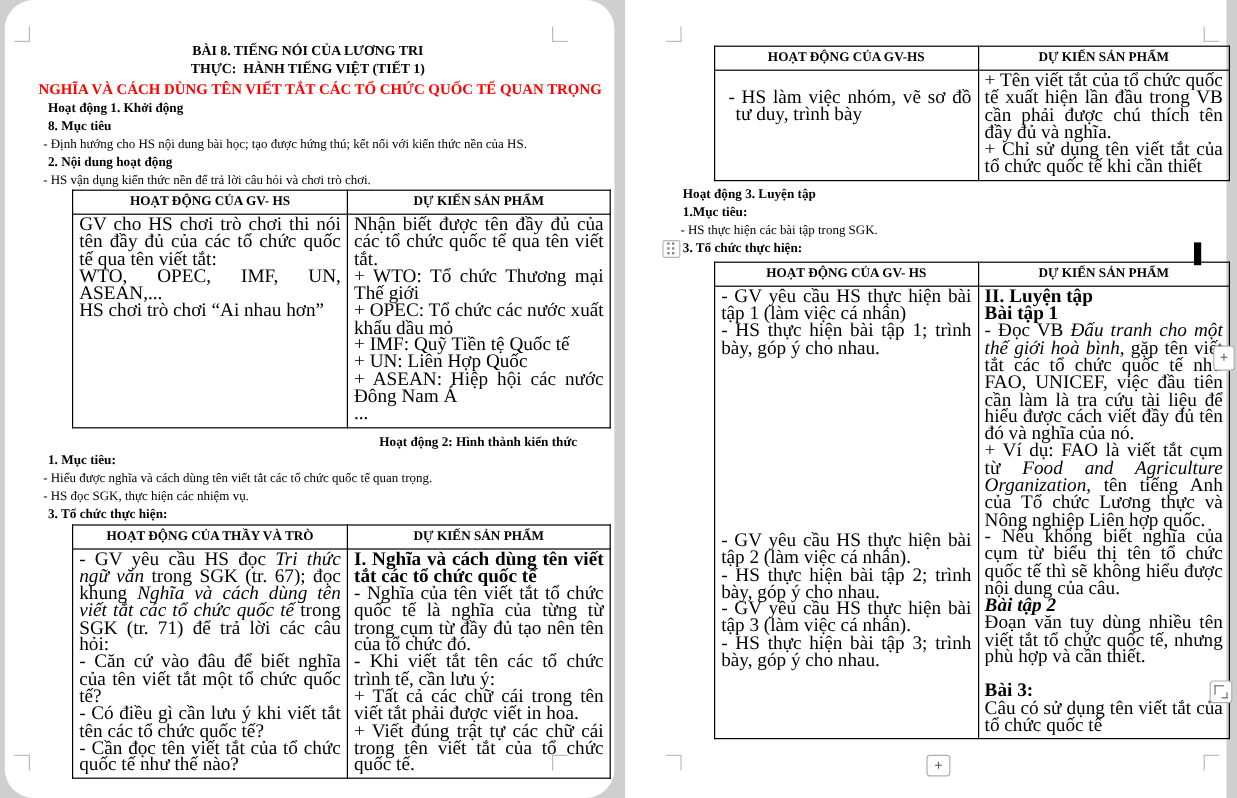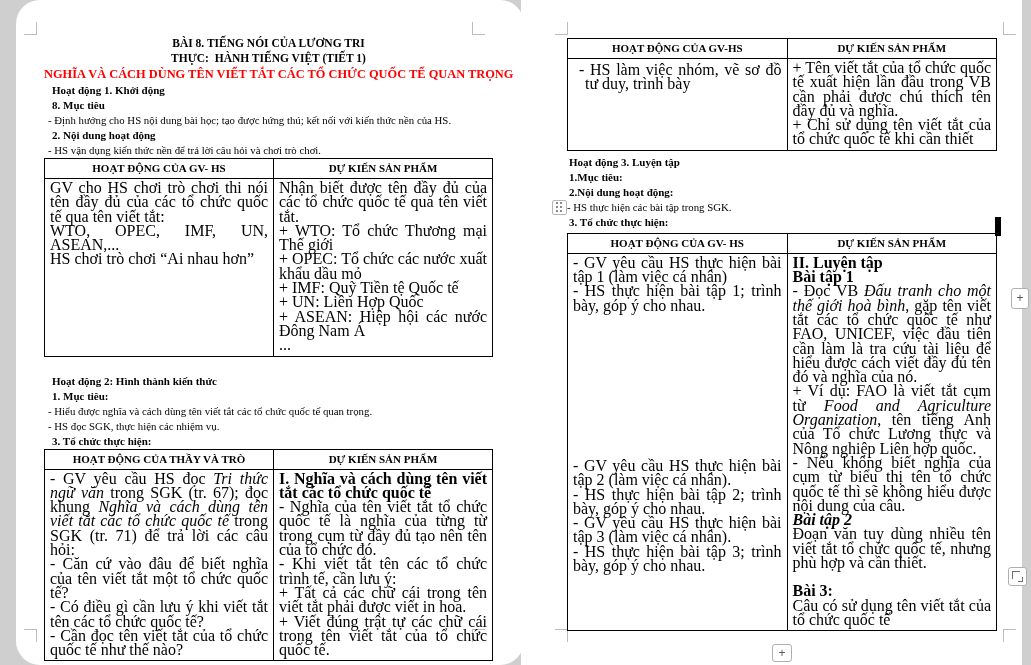--- a/index.html
+++ b/index.html
@@ -1,37 +1,37 @@
 <!DOCTYPE html>
 <html><head>
 <meta charset="utf-8">
 <style>
   html,body{margin:0;padding:0;}
   .canvas{position:relative;width:1031px;height:665px;background:#cfcfcf;overflow:hidden;
           font-family:"Liberation Serif","DejaVu Serif",serif;color:#000;}
   .page{position:absolute;top:0;background:#fff;height:665px;}
-  .page1{left:16px;width:508px;border-radius:24px;}
+  .page1{left:4px;width:508px;border-radius:24px;}
   .page2{left:521px;width:501px;}
   .content{position:relative;}
   .p1c{padding:36px 31px 0 28px;width:449px;box-sizing:content-box;}
   .p2c{padding:38px 25px 0 46px;width:430px;box-sizing:content-box;}
   .tline{font-weight:bold;font-size:11.5px;line-height:15px;text-align:center;white-space:pre-wrap;}
   .redhead{font-weight:bold;font-size:12.4px;line-height:17px;color:#ff0000;text-align:center;white-space:nowrap;}
   .h{font-weight:bold;font-size:11px;line-height:15px;padding-left:8px;}
   .t{font-size:10.8px;line-height:15px;padding-left:4px;}
-  table{border-collapse:collapse;width:100%;table-layout:fixed;margin-top:0;}
+  table{border-collapse:collapse;width:100%;table-layout:fixed;margin-top:0;margin-left:28px;}
   table,th,td{border:1px solid #000;}
   table{border-width:1.5px;}
   th{font-size:11px;font-weight:bold;line-height:15px;padding:2px 2px;text-align:center;}
   td{vertical-align:top;padding:2px 5px 3px 5px;font-size:16px;line-height:14.3px;}
   td p{margin:0;text-align:justify;}
   .b{font-weight:bold;}
   .bi{font-weight:bold;font-style:italic;}
   .hang{padding-left:12px;text-indent:-6px;}
-  .cell-pad-top{padding-top:4px;}
+  .cell-pad-top{padding-top:16px;}
   .gap-top{margin-top:146px;}
   .gap14{margin-top:14px;}
   .minh1 td{height:130px;}
   .minh2 td{height:174px;}
   .minh3 td{height:70px;}
   .minh4 td{height:318px;}
   
   .crop{position:absolute;width:12px;height:12px;}
   .crop.tl{border-right:1px solid #bdbdbd;border-bottom:1px solid #bdbdbd;}
   .crop.tr{border-left:1px solid #bdbdbd;border-bottom:1px solid #bdbdbd;}
@@ -95,21 +95,21 @@
               <p>+ IMF: Quỹ Tiền tệ Quốc tế</p>
               <p>+ UN: Liên Hợp Quốc</p>
               <p>+ ASEAN: Hiệp hội các nước Đông Nam Á</p>
               <p>...</p>
             </td>
           </tr>
         </tbody>
           </table>
       </div>
 
-      <div class="h" style="margin-top:17px;">Hoạt động 2: Hình thành kiến thức</div>
+      <div class="h" style="margin-top:5px;text-align:right;">Hoạt động 2: Hình thành kiến thức</div>
       <div class="h">1. Mục tiêu:</div>
       <div class="t">- Hiểu được nghĩa và cách dùng tên viết tắt các tổ chức quốc tế quan trọng.</div>
       <div class="t">- HS đọc SGK, thực hiện các nhiệm vụ.</div>
       <div class="h">3. Tổ chức thực hiện:</div>
 
       <div class="tblwrap">
         <table class="minh2">
           <tbody>
               <tr>
             <th style="width:50%;">HOẠT ĐỘNG CỦA THẦY VÀ TRÒ</th>
@@ -167,21 +167,20 @@
               <p>+ Tên viết tắt của tổ chức quốc tế xuất hiện lần đầu trong VB cần phải được chú thích tên đầy đủ và nghĩa.</p>
               <p>+ Chỉ sử dụng tên viết tắt của tổ chức quốc tế khi cần thiết</p>
             </td>
           </tr>
         </tbody>
           </table>
       </div>
 
       <div class="h" style="margin-top:4px;padding-left:2px;">Hoạt động 3. Luyện tập</div>
       <div class="h" style="padding-left:2px;">1.Mục tiêu:</div>
-      <div class="h" style="padding-left:2px;">2.Nội dung hoạt động:</div>
       <div class="t" style="padding-left:0;">- HS thực hiện các bài tập trong SGK.</div>
       <div class="h" style="padding-left:2px;">3. Tổ chức thực hiện:</div>
 
       <div class="tblwrap" style="margin-top:3px;">
         <div class="edgemarker" style="right:-4px;top:-16px;width:6px;height:19px;"></div>
         <table class="minh4">
           <tbody>
               <tr>
             <th style="width:50%;">HOẠT ĐỘNG CỦA GV- HS</th>
             <th>DỰ KIẾN SẢN PHẨM</th>

